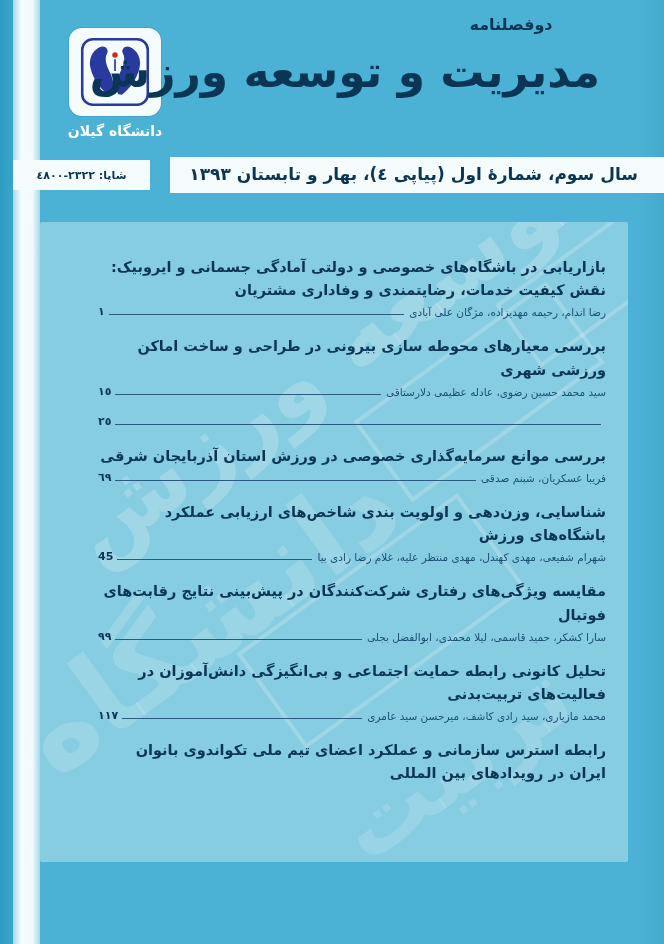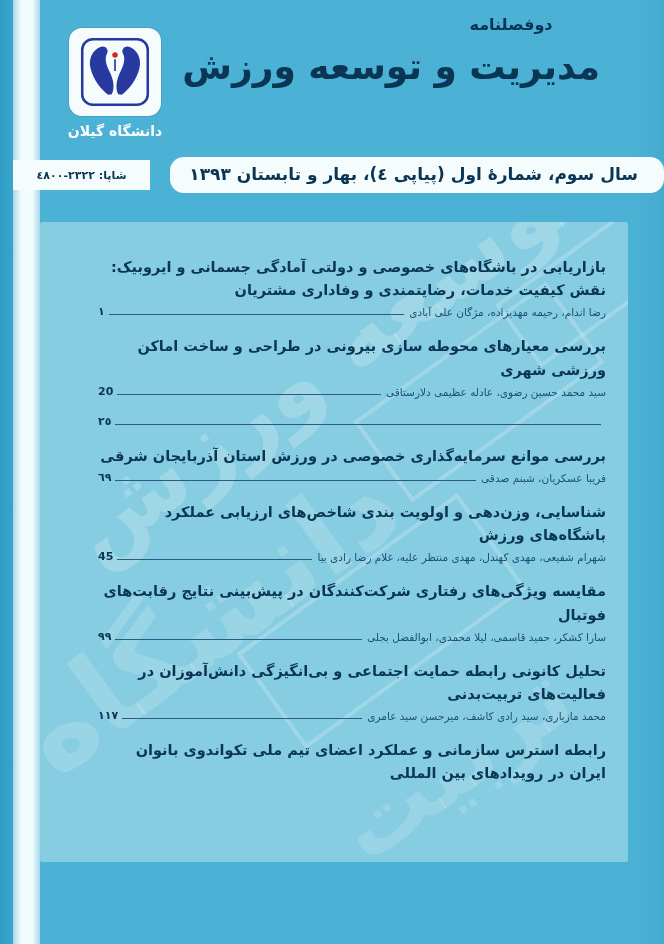--- a/index.html
+++ b/index.html
@@ -21,25 +21,25 @@
   .logo-block{position:absolute;top:28px;left:60px;width:110px;text-align:center;}
   .logo-box{
     width:92px;height:88px;margin:0 auto;background:var(--bar-white);
     border-radius:13px;display:flex;align-items:center;justify-content:center;
     box-shadow:0 0 0 1px rgba(20,40,120,.12);
   }
   .logo-label{margin-top:7px;color:#ffffff;font-weight:bold;font-size:14px;direction:rtl;}
   
   .masthead{position:absolute;top:15px;right:64px;width:352px;color:var(--ink-navy);direction:rtl;}
   .journal-type{font-size:16px;font-weight:bold;text-align:right;padding-left:50px;text-align:center;transform:translateX(62px);}
-  .journal-title{font-size:36px;font-weight:bold;text-align:center;margin-top:12px;white-space:nowrap;}
+  .journal-title{font-size:44px;font-weight:bold;text-align:center;margin-top:12px;white-space:nowrap;}
   
   .issue-bar{
     position:absolute;top:157px;left:170px;right:0;height:36px;background:var(--bar-white);
-    display:flex;align-items:center;justify-content:flex-end;direction:ltr;border-radius:14px;
+    display:flex;align-items:center;justify-content:flex-end;direction:ltr;
   }
   .issue-text{direction:rtl;font-size:17px;font-weight:bold;color:var(--ink-navy);padding:0 26px 2px 12px;white-space:nowrap;}
   .issn-bar{
     position:absolute;top:160px;left:13px;width:137px;height:30px;background:var(--bar-white);
     display:flex;align-items:center;justify-content:center;gap:4px;direction:rtl;
     font-size:11px;font-weight:bold;color:var(--ink-navy);
   }
   
   .content-box{
     position:absolute;left:40px;top:222px;width:588px;height:640px;
@@ -117,21 +117,21 @@
       <span class="leader"></span>
       <span class="article-page">١</span>
     </div>
   </div>
 
   <div class="article">
     <div class="article-title">بررسی معیارهای محوطه سازی بیرونی در طراحی و ساخت اماکن ورزشی شهری</div>
     <div class="article-meta">
       <span class="article-authors">سید محمد حسین رضوی، عادله عظیمی دلارستاقی</span>
       <span class="leader"></span>
-      <span class="article-page">20</span>
+      <span class="article-page">١٥</span>
     </div>
   </div>
 
   <div class="article">
     <div class="article-meta">
       <span class="leader"></span>
       <span class="article-page">٢٥</span>
     </div>
   </div>
 

